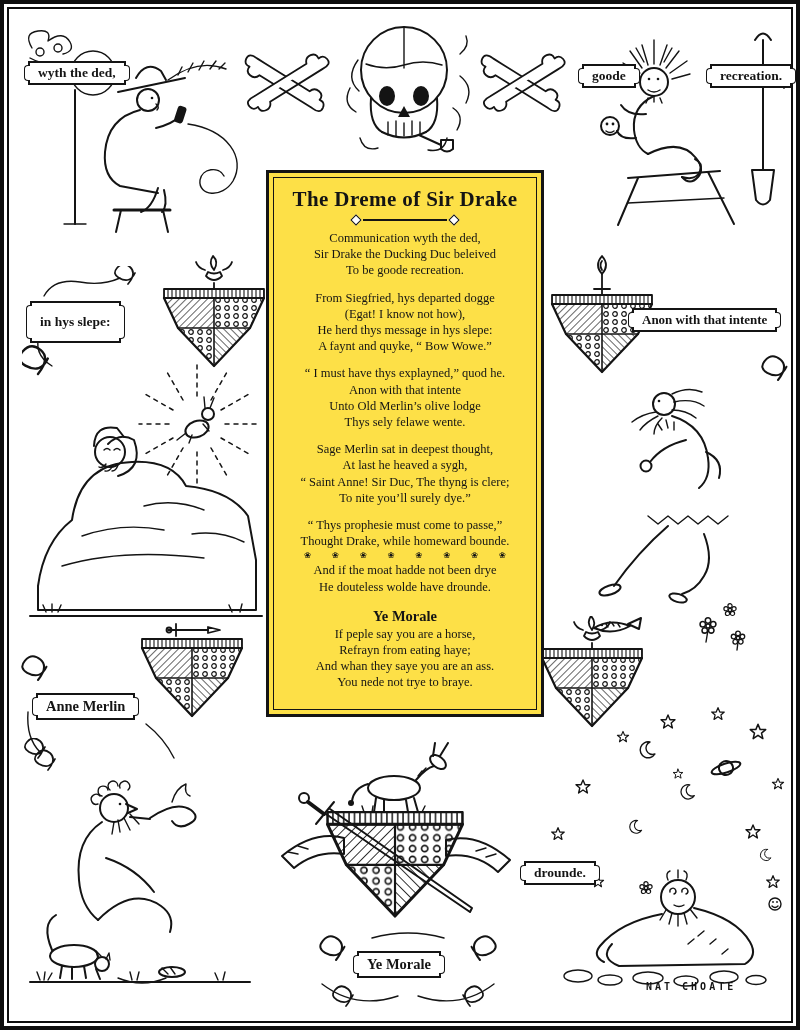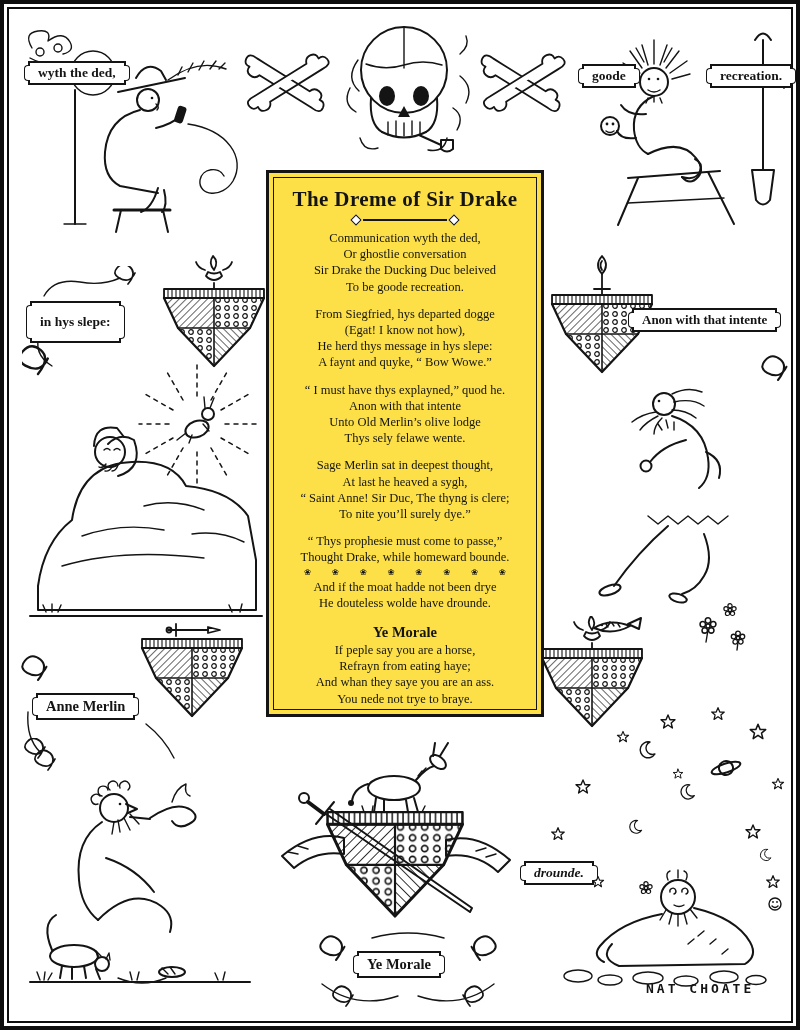--- a/index.html
+++ b/index.html
@@ -32,25 +32,25 @@
   .banner::before,.banner::after{content:"";position:absolute;top:2px;bottom:2px;width:5px;
         border:1.5px solid #141414;background:#fff;}
   .banner::before{left:-6px;border-right:none;border-radius:4px 0 0 4px;}
   .banner::after{right:-6px;border-left:none;border-radius:0 4px 4px 0;}
   .b-wyth{left:24px;top:57px;text-align:center;}
   .b-goode{left:578px;top:60px;}
   .b-recr{left:706px;top:60px;}
   .b-slepe{left:26px;top:297px;height:42px;}
   .b-anon{left:628px;top:304px;font-size:13px;}
   .b-sage{left:32px;top:689px;height:27px;font-size:14.5px;}
-  .b-drounde{left:520px;top:857px;font-style:italic;}
+  .b-drounde{left:520px;top:857px;}
   .b-morale{left:353px;top:947px;height:27px;font-size:14.5px;}
 
   .signature{position:absolute;left:642px;top:977px;font-family:"DejaVu Sans Mono",monospace;
-        font-weight:700;font-size:13px;letter-spacing:3px;z-index:6;}
+        font-weight:700;font-size:10px;letter-spacing:3px;z-index:6;}
 
   .illus{position:absolute;stroke:#141414;fill:none;stroke-width:2;
         stroke-linecap:round;stroke-linejoin:round;}
   .illus .fine{stroke-width:1.4;}
   .illus .ray{stroke-width:1.5;stroke-dasharray:4 5;}
   .illus .inkfill{fill:#141414;stroke:none;}
 </style>
 </head>
 <body>
 
@@ -118,21 +118,20 @@
 <div class="page">
   <div class="inner-frame"></div>
 
   <div class="panel">
     <div class="panel-inner">
       <div class="panel-title">The Dreme of Sir Drake</div>
       <div class="divider"></div>
       <div>
 
       <div class="pline">Communication wyth the ded,</div>
-          <div class="pline">Or ghostlie conversation</div>
           <div class="pline">Sir Drake the Ducking Duc beleived</div>
           <div class="pline">To be goode recreation.</div>
           <div class="gap"></div>
           <div class="pline">From Siegfried, hys departed dogge</div>
           <div class="pline">(Egat!  I know not how),</div>
           <div class="pline">He herd thys message in hys slepe:</div>
           <div class="pline">A faynt and quyke, “ Bow Wowe.”</div>
           <div class="gap"></div>
           <div class="pline">“ I must have thys explayned,” quod he.</div>
           <div class="pline">Anon with that intente</div>

